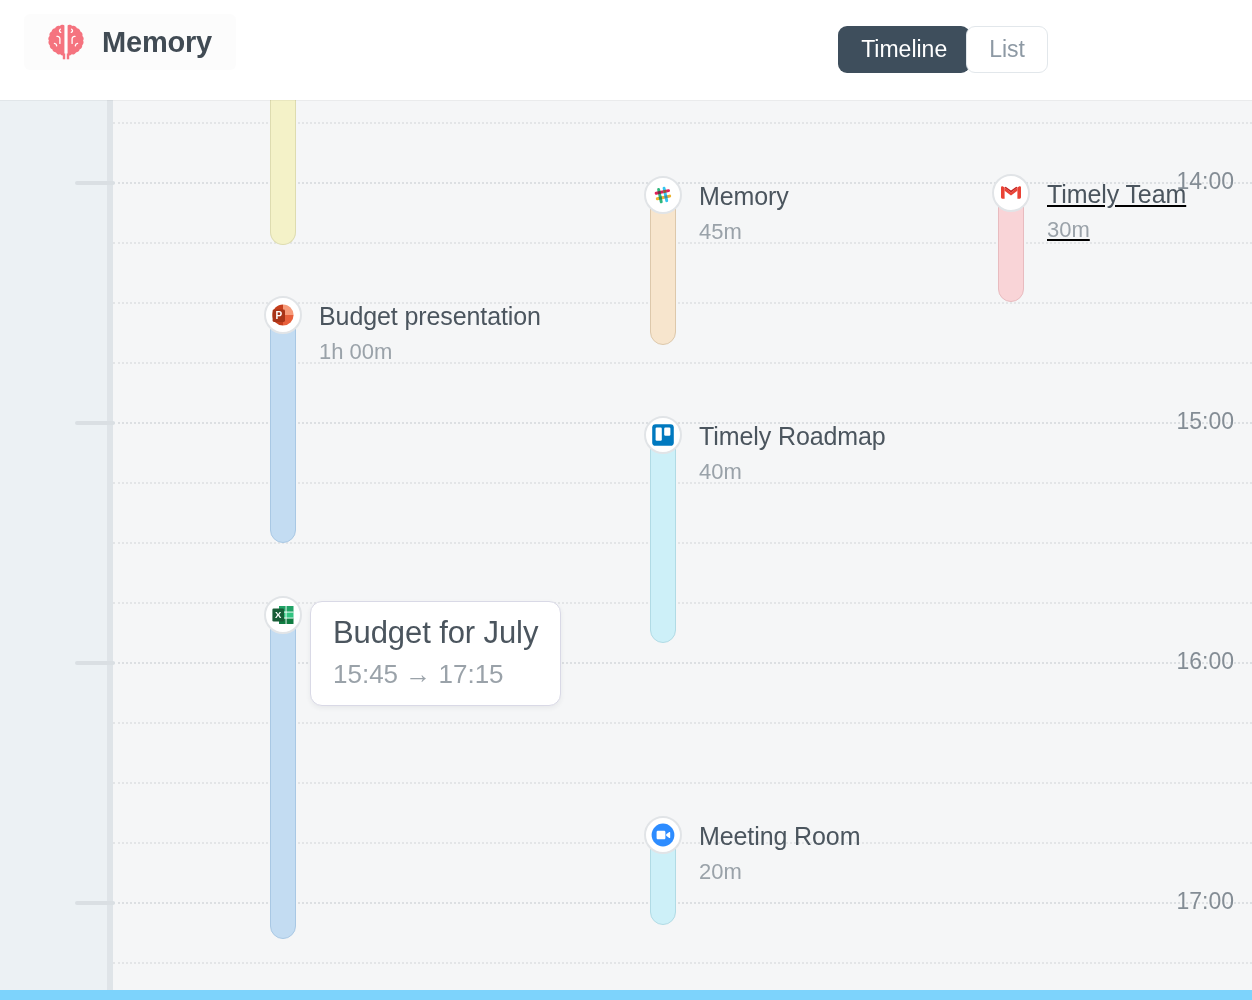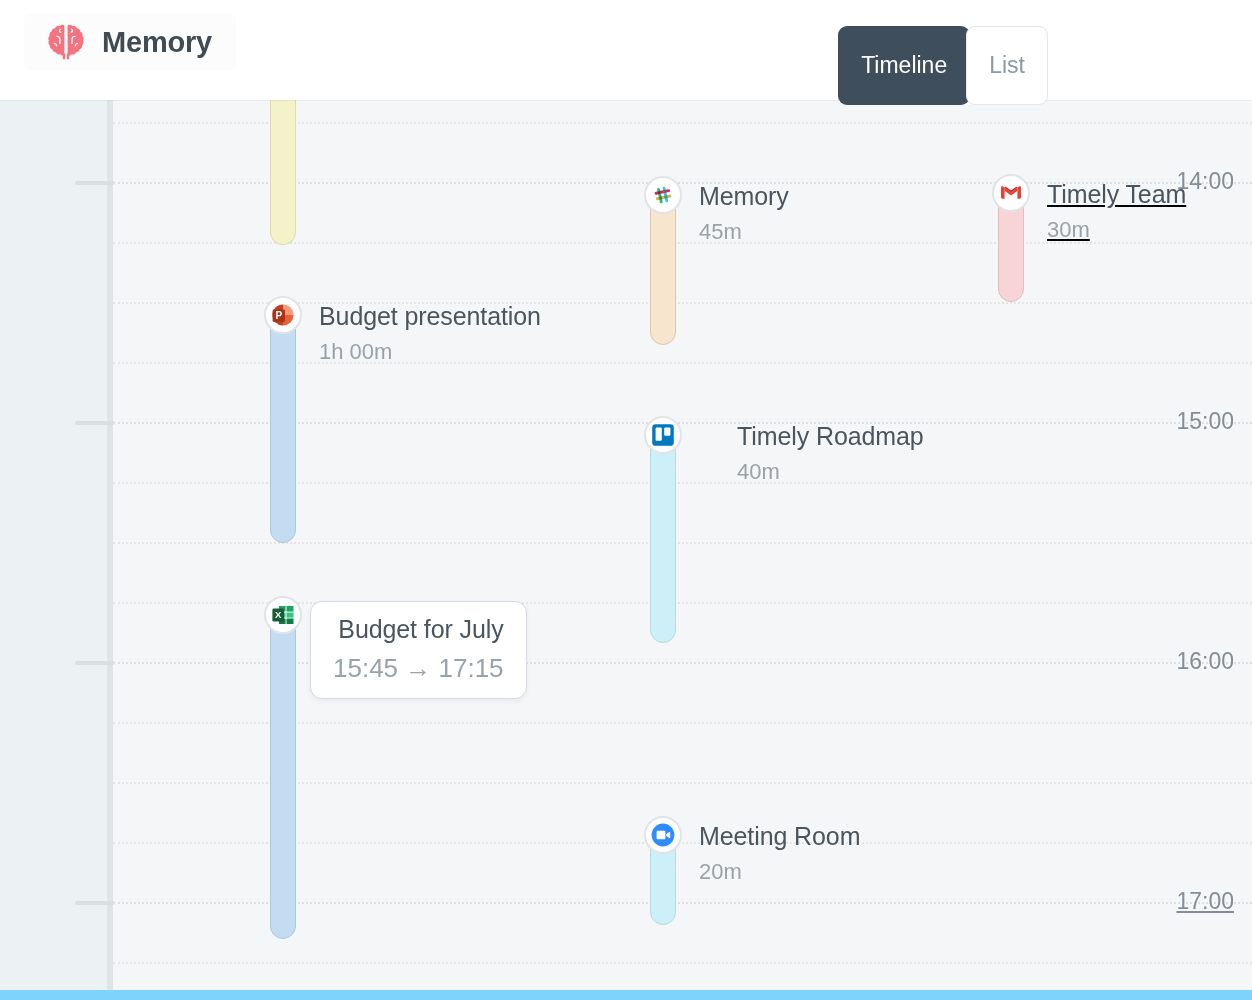--- a/index.html
+++ b/index.html
@@ -30,21 +30,21 @@
     letter-spacing: -0.2px; line-height: 1;
   }
   .view-toggle {
     position: absolute; right: 204px; top: 26px;
     display: flex; align-items: stretch;
     background: #ffffff; border-radius: 9px;
     padding: 0;
   }
   .toggle-btn {
     font-size: 23px; line-height: 1;
-    padding: 27px 22px; border-radius: 9px;
+    padding: 11px 22px; border-radius: 9px;
     cursor: pointer; user-select: none;
     display: flex; align-items: center; justify-content: center;
     border: 1px solid transparent;
   }
   .toggle-btn.active { background: #3e4e5c; color: #ffffff; }
   .toggle-btn.inactive {
     background: #ffffff; color: #8d99a4;
     border: 1px solid #e2e7eb; margin-left: -4px;
   }
 
@@ -105,22 +105,22 @@
   
   .tooltip {
     position: absolute; z-index: 20;
     background: #ffffff;
     border: 1px solid #d9d9e6;
     border-radius: 12px;
     padding: 14px 22px 16px 22px;
     box-shadow: 0 2px 5px rgba(40,50,70,0.07);
   }
   .tooltip-title {
-    font-size: 25px; color: #4b555e; line-height: 1.1;
-    white-space: nowrap; letter-spacing: -0.1px; text-align: right;
+    font-size: 31px; color: #4b555e; line-height: 1.1;
+    white-space: nowrap; letter-spacing: -0.1px;
   }
   .tooltip-sub {
     font-size: 26px; color: #9aa2a9; line-height: 1.1;
     margin-top: 10px; white-space: nowrap;
   }
 </style>
 </head>
 <body>
 
 <div id="app">
@@ -172,21 +172,21 @@
         <div class="grid-line hour" style="top: 812px;"></div>
         <div class="grid-line" style="top: 872px;"></div>
       </div>
     <div id="hours-layer">
         <div class="hour-label" style="top: 80px;">14:00</div>
         <div class="hour-tick" style="top: 91px;"></div>
         <div class="hour-label" style="top: 320px;">15:00</div>
         <div class="hour-tick" style="top: 331px;"></div>
         <div class="hour-label" style="top: 560px;">16:00</div>
         <div class="hour-tick" style="top: 571px;"></div>
-        <div class="hour-label" style="top: 800px; text-decoration: underline;">17:00</div>
+        <div class="hour-label" style="top: 800px;">17:00</div>
         <div class="hour-tick" style="top: 811px;"></div>
       </div>
     <div id="entries-layer">
         <div class="bar open-top" style="left: 270px; top: 0px; height: 155px; background: rgb(244, 242, 200); border-color: rgb(222, 220, 176);"></div>
         <div class="bar" style="left: 270px; top: 210px; height: 243px; background: rgb(195, 220, 242); border-color: rgb(169, 200, 228);"></div>
         <div class="entry-icon" style="left: 264px; top: 206px;">
           <svg width="26" height="26" viewBox="0 0 26 26">
       <path d="M13 2.4a10.6 10.6 0 0 1 10.6 10.6H13z" fill="#f79b7a"></path>
       <path d="M13 13h10.6A10.6 10.6 0 0 1 13 23.6z" fill="#e8603c"></path>
       <path d="M13 13V2.4A10.6 10.6 0 1 0 13 23.6z" fill="#c43e1c"></path>
@@ -235,21 +235,21 @@
           <div class="entry-dur">45m</div>
         </div>
         <div class="bar" style="left: 650px; top: 330px; height: 223px; background: rgb(205, 240, 248); border-color: rgb(177, 219, 229);"></div>
         <div class="entry-icon" style="left: 644px; top: 326px;">
           <svg width="26" height="26" viewBox="0 0 26 26">
       <rect x="2.2" y="2.2" width="21.6" height="21.6" rx="3.4" fill="#0079bf"></rect>
       <rect x="5.6" y="5.6" width="6.2" height="13.2" rx="1.2" fill="#ffffff"></rect>
       <rect x="14.2" y="5.6" width="6.2" height="8.2" rx="1.2" fill="#ffffff"></rect>
     </svg>
         </div>
-        <div class="entry-text" style="left: 699px; top: 333px; margin-left: 38px;">
+        <div class="entry-text" style="left: 699px; top: 333px;">
           <div class="entry-title">Timely Roadmap</div>
           <div class="entry-dur">40m</div>
         </div>
         <div class="bar" style="left: 650px; top: 730px; height: 105px; background: rgb(205, 240, 248); border-color: rgb(177, 219, 229);"></div>
         <div class="entry-icon" style="left: 644px; top: 726px;">
           <svg width="26" height="26" viewBox="0 0 26 26">
       <circle cx="13" cy="13" r="11.4" fill="#2d8cff"></circle>
       <path d="M6.6 10.1c0-.7.6-1.3 1.3-1.3h6.2c.7 0 1.3.6 1.3 1.3v5.8c0 .7-.6 1.3-1.3 1.3H7.9c-.7 0-1.3-.6-1.3-1.3z" fill="#ffffff"></path>
       <path d="M16.2 12.3l3.1-2.2c.4-.3.9 0 .9.5v4.8c0 .5-.5.8-.9.5l-3.1-2.2z" fill="#ffffff"></path>
     </svg>

